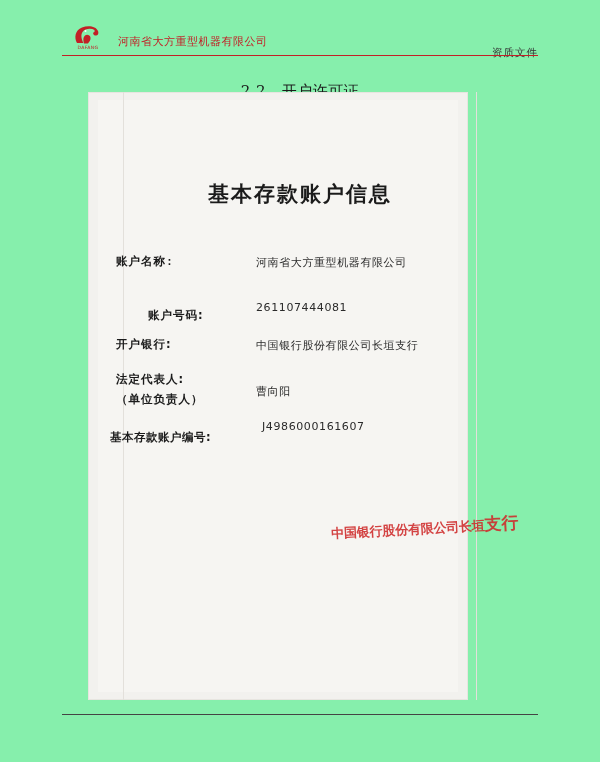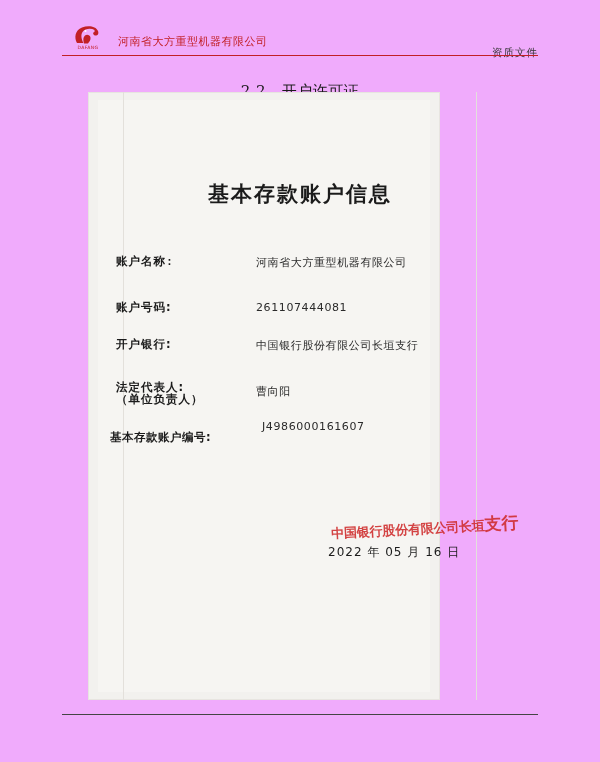--- a/index.html
+++ b/index.html
@@ -14,21 +14,21 @@
     color: #111;
     position: relative;
     overflow: hidden;
   }
 
   .page {
     position: absolute;
     left: 0; top: 0;
     width: 600px;
     height: 762px;
-    background: #f0abfc;
+    background: #86efac;
   }
 
   
   .header {
     position: absolute;
     left: 62px;
     top: 22px;
     width: 476px;
     height: 34px;
   }
@@ -95,21 +95,21 @@
     letter-spacing: 0.5px;
     font-family: "DejaVu Serif", "Liberation Serif", serif;
     margin-top: 24px;
   }
 
   
   .scan {
     position: absolute;
     left: 88px;
     top: 92px;
-    width: 352px;
+    width: 380px;
     height: 608px;
     background: #f2f1ee;
     box-shadow: inset 0 0 0 1px #e7e5e0;
   }
   .scan-inner {
     position: absolute;
     left: 10px;
     top: 8px;
     right: 10px;
     bottom: 8px;
@@ -159,25 +159,25 @@
     position: absolute;
     left: 168px;
     font-size: 11px;
     color: #2a2a2a;
     letter-spacing: 0.6px;
     white-space: nowrap;
   }
 
   .f1-label { top: 162px; font-family: Liberation Mono, monospace; }
   .f1-value { top: 163px; }
-  .f2-label { top: 208px; }
+  .f2-label { top: 216px; margin-left: 32px; }
   .f2-value { top: 209px; }
   .f3-label { top: 245px; }
   .f3-value { top: 246px; }
-  .f4-label { top: 288px; text-align: center; }
+  .f4-label { top: 280px; text-align: center; }
   .f4-label-b { top: 300px; }
   .f4-value { top: 292px; }
   .f5-label { top: 338px; left: 22px; }
   .f5-value { top: 328px; margin-left: 6px; }
 
   
   .stamp {
     position: absolute;
     left: 243px;
     top: 425px;
@@ -267,25 +267,17 @@
 
     <div class="field-label f4-label">法定代表人:</div>
     <div class="field-label f4-label-b">（单位负责人）</div>
     <div class="field-value f4-value">曹向阳</div>
 
     <div class="field-label2 f5-label">基本存款账户编号:</div>
     <div class="field-value f5-value">J4986000161607</div>
 
     <div class="stamp"><span>中国银行股份有限公司长垣</span><span class="big">支行</span></div>
 
-    <div class="date-line">
-      <span class="num">2022</span>
-      <span>年</span>
-      <span class="num">05</span>
-      <span>月</span>
-      <span class="num">16</span>
-      <span>日</span>
-    </div>
   </div>
 
   <div class="footer-rule"></div>
 
 </div>
 
 </body></html>

